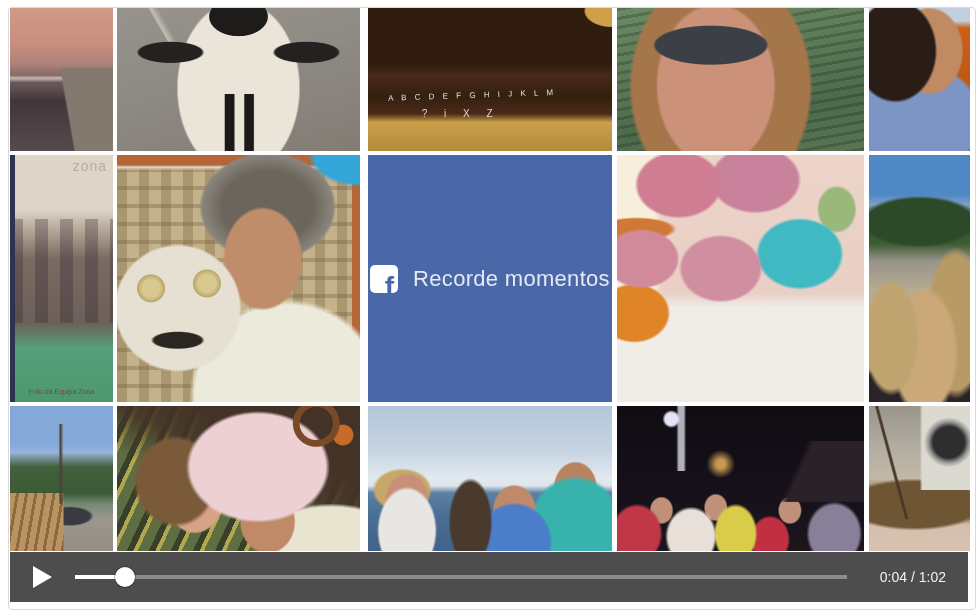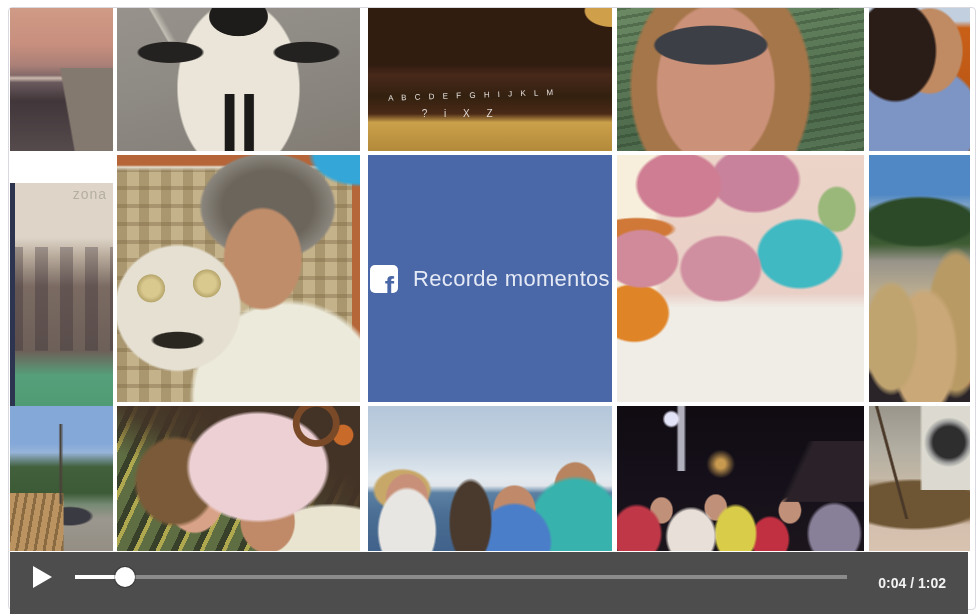--- a/index.html
+++ b/index.html
@@ -45,21 +45,21 @@
     radial-gradient(42px 52px at 26% 30%, #2a1d18 94%, rgba(0,0,0,0) 100%),
     radial-gradient(34px 44px at 60% 30%, #c08a62 94%, rgba(0,0,0,0) 100%),
     radial-gradient(68px 58px at 45% 78%, #7d95c5 94%, rgba(0,0,0,0) 100%),
     linear-gradient(180deg, #c2cfdf 0%, #c2cfdf 9%, #c96018 14%, #b85514 70%, #8c4212 100%);}
   .t-zona{background-image:
     linear-gradient(90deg, #2c3450 0, #2c3450 5px, rgba(0,0,0,0) 5px),
     repeating-linear-gradient(90deg, rgba(45,35,45,.30) 0, rgba(45,35,45,.30) 13px, rgba(0,0,0,0) 13px, rgba(0,0,0,0) 25px),
     linear-gradient(180deg, #ded5c8 0%, #ded5c8 22%, #b7a99a 30%, #7a6a62 42%, #6d6058 68%, #55a07a 78%, #4e976f 100%);
     background-repeat:no-repeat;
     background-size:100% 100%, 100% 42%, 100% 100%;
-    background-position:0 0, 0 45%, 0 0;margin-top:28px;}
+    background-position:0 0, 0 45%, 0 0;}
   .t-cdman{background-image:
     radial-gradient(20px 20px at 14% 54%, #d9c98e 44%, #b8a86e 68%, rgba(0,0,0,0) 72%),
     radial-gradient(20px 20px at 37% 52%, #d9c98e 44%, #b8a86e 68%, rgba(0,0,0,0) 72%),
     radial-gradient(27px 9px at 25% 75%, #2a2620 88%, rgba(0,0,0,0) 100%),
     radial-gradient(64px 64px at 25% 62%, #e5e0d2 96%, rgba(0,0,0,0) 100%),
     radial-gradient(40px 52px at 60% 42%, #c08d6a 94%, rgba(0,0,0,0) 100%),
     radial-gradient(78px 62px at 62% 21%, #6b655c 58%, #8a857c 84%, rgba(0,0,0,0) 88%),
     radial-gradient(98px 98px at 70% 98%, #eceada 94%, rgba(0,0,0,0) 100%),
     radial-gradient(52px 32px at 100% 0%, #35a6d8 88%, rgba(0,0,0,0) 100%),
     linear-gradient(270deg, #b5673a 0, #b5673a 8px, rgba(0,0,0,0) 8px),
@@ -152,21 +152,21 @@
     font-size:10px;letter-spacing:7px;white-space:nowrap;}
 
   
   .fb-inner{position:absolute;inset:0;display:flex;align-items:center;justify-content:center;gap:15px;}
   .fb-logo{width:28px;height:28px;background:#fff;border-radius:5px;position:relative;overflow:hidden;flex:0 0 auto;}
   .fb-logo .f{position:absolute;right:4px;bottom:-8px;font-size:28px;font-weight:bold;
     color:var(--fb-blue,#4a67a8);line-height:1;}
   .fb-label{color:var(--fb-text,#e4e9f4);font-size:22px;letter-spacing:.3px;text-align:center;}
 
   
-  .controls{position:absolute;left:0;top:544px;width:958px;height:62px;background:var(--bar-bg,#4d4d4d);font-weight:bold;}
+  .controls{position:absolute;left:0;top:544px;width:958px;height:50px;background:var(--bar-bg,#4d4d4d);}
   .play-btn{position:absolute;left:23px;top:14px;width:0;height:0;cursor:pointer;
     border-left:19px solid #fff;border-top:11px solid rgba(0,0,0,0);border-bottom:11px solid rgba(0,0,0,0);}
   .track{position:absolute;left:65px;top:23px;width:772px;height:4px;background:var(--track,#8c8c8c);cursor:pointer;}
   .track-fill{position:absolute;left:0;top:0;height:4px;width:50px;background:var(--track-fill,#ffffff);}
   .handle{position:absolute;left:105px;top:15px;width:20px;height:20px;border-radius:50%;
     background:#fff;box-shadow:0 0 0 1px rgba(0,0,0,.25);cursor:pointer;}
   .time{position:absolute;right:22px;top:50%;transform:translateY(-50%);
     color:var(--time-text,#f2f2f2);font-size:14px;}
 </style>
 </head>

